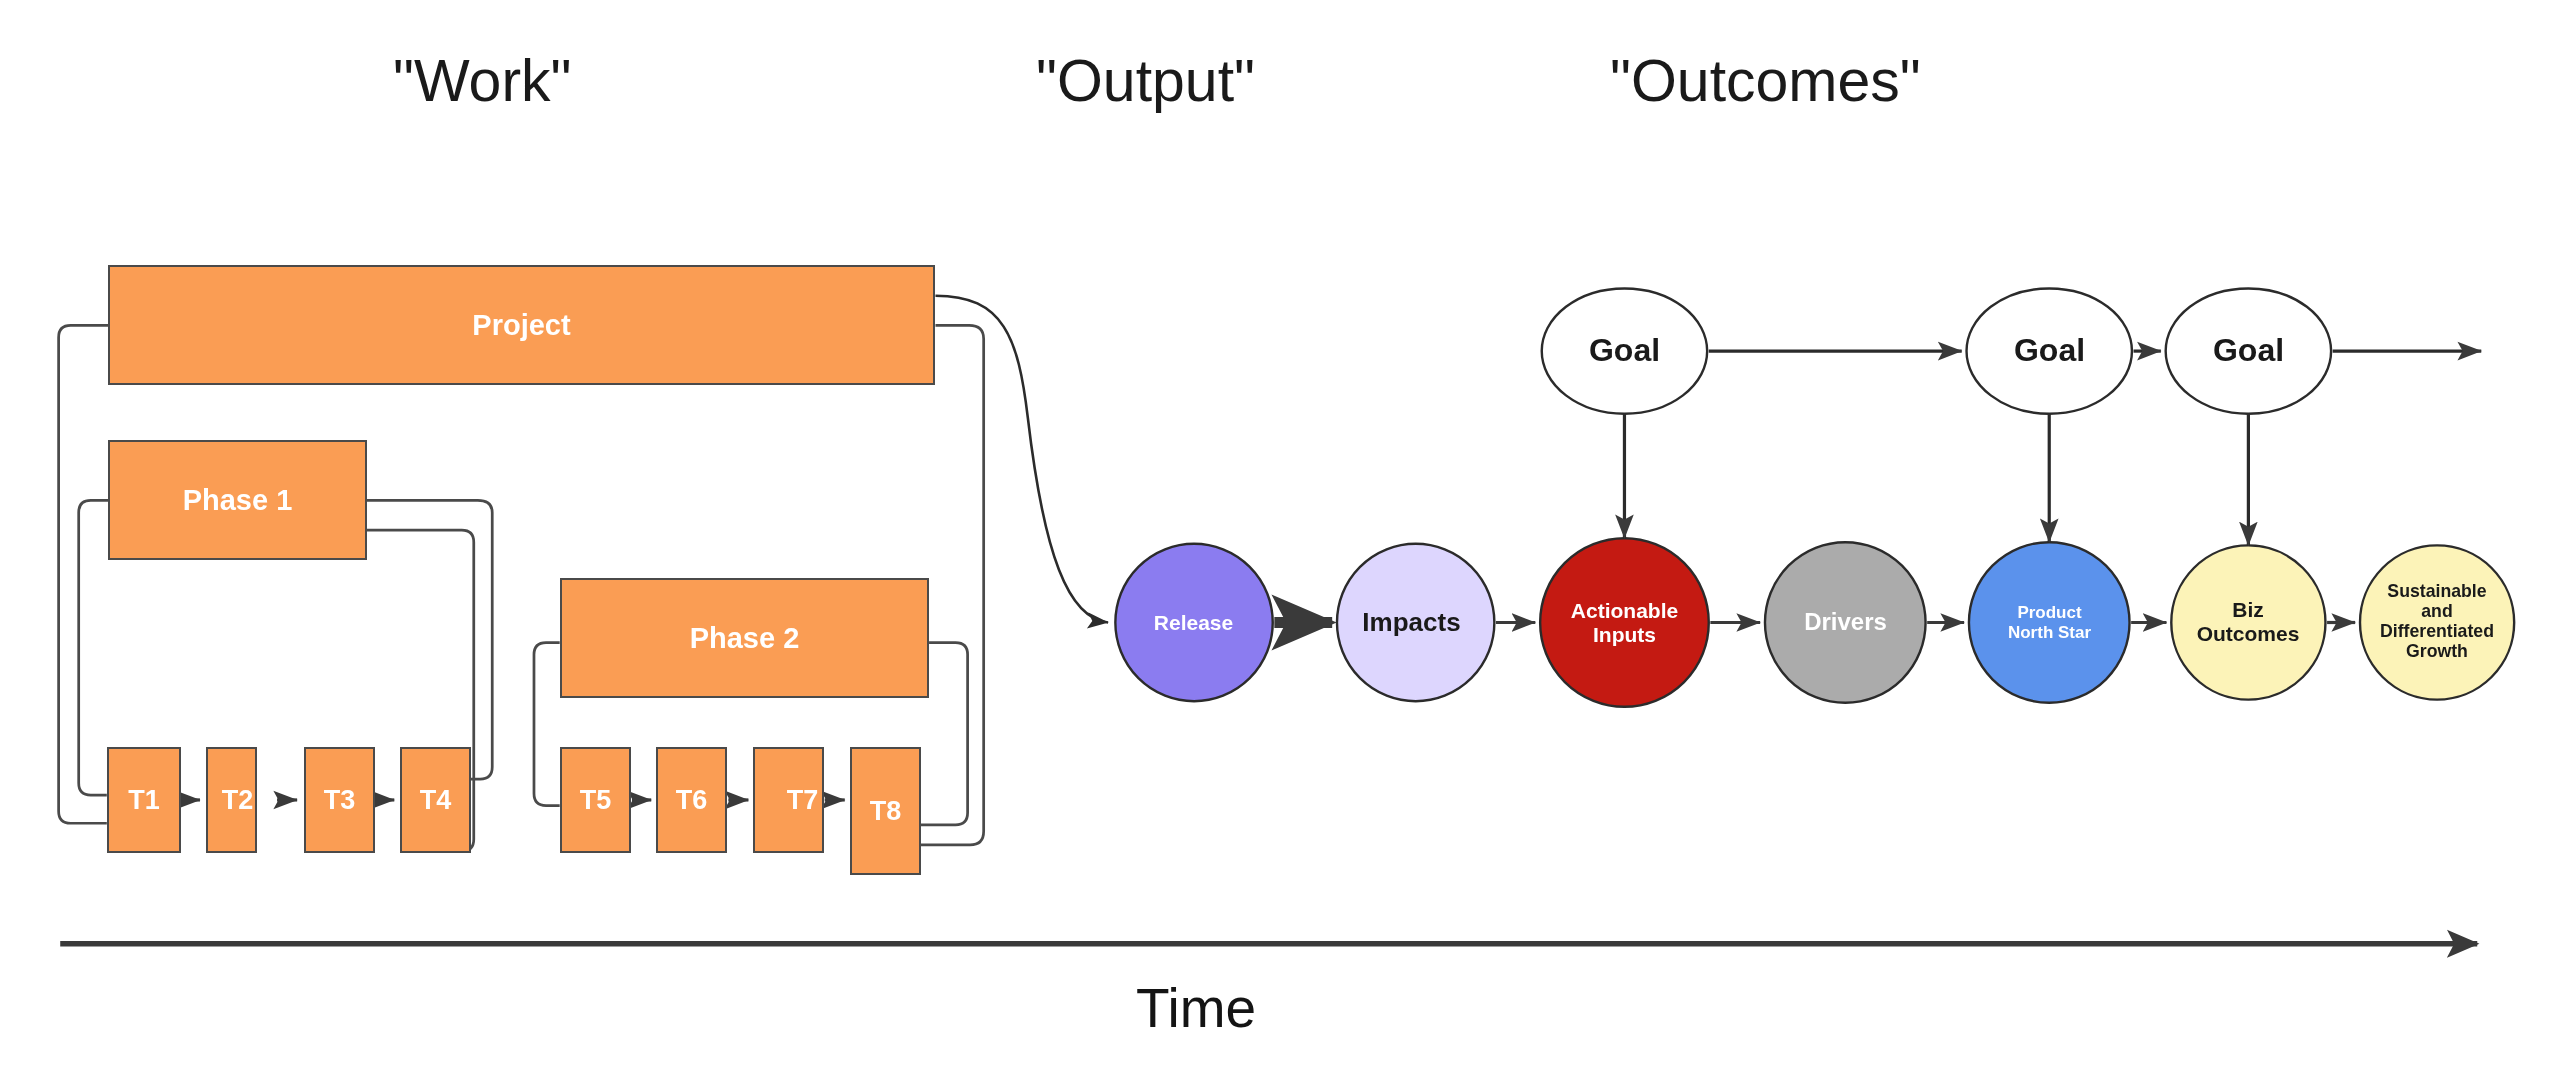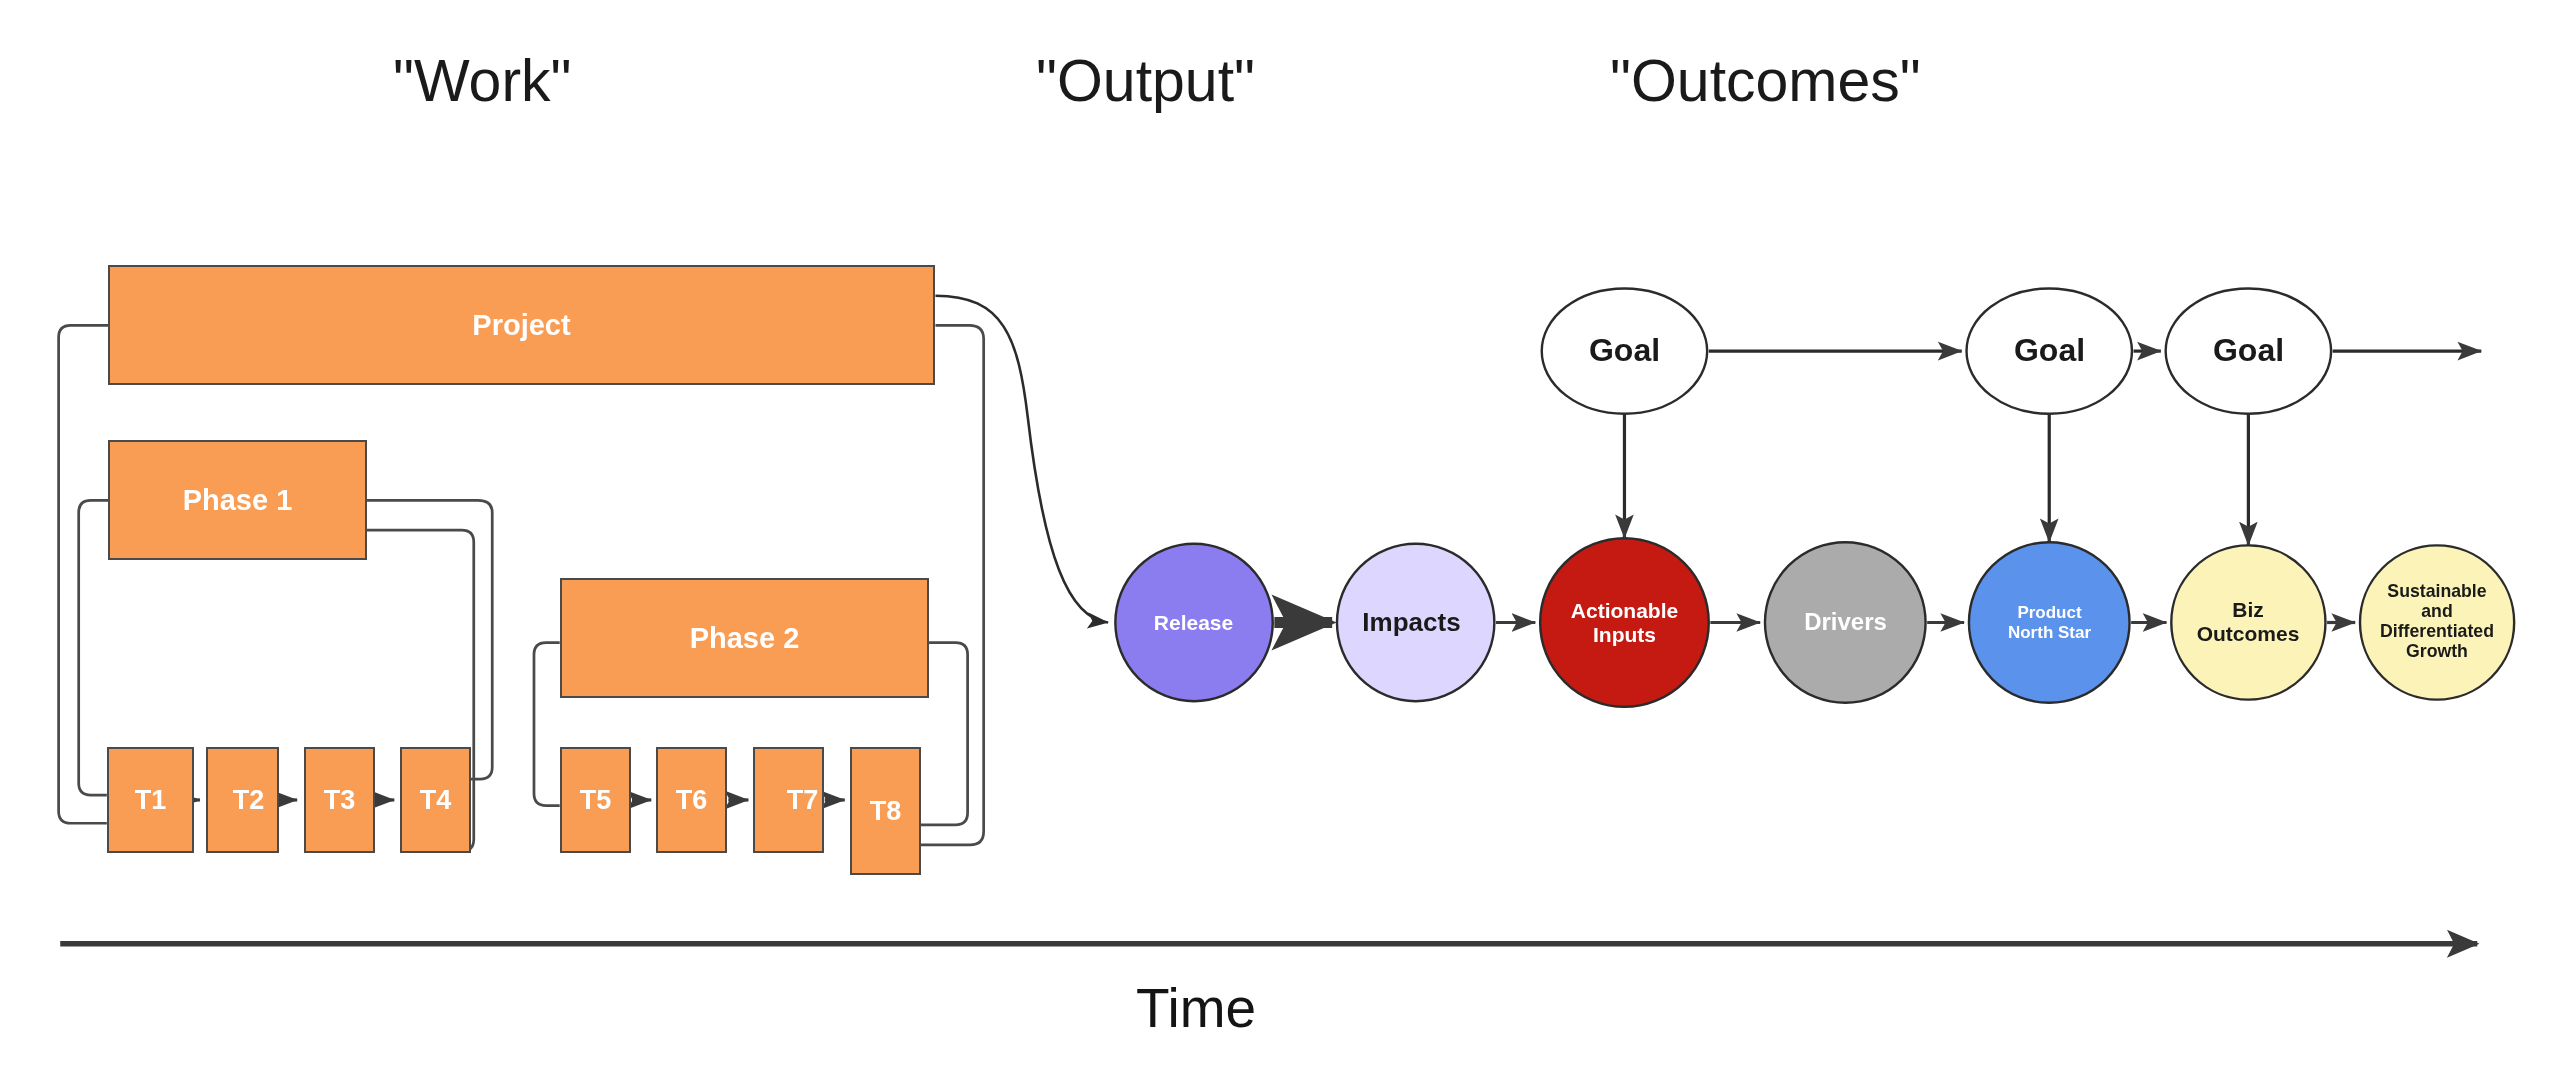--- a/index.html
+++ b/index.html
@@ -100,22 +100,22 @@
   <div id="headers-layer">
       <div class="hdr" style="left: 393px; top: 47px;">"Work"</div>
       <div class="hdr" style="left: 1036px; top: 47px;">"Output"</div>
       <div class="hdr" style="left: 1610px; top: 47px;">"Outcomes"</div>
     </div>
 
   <div id="work-layer">
       <div class="boxlabel" style="left: 108px; top: 265px; width: 827px; height: 120px; background: rgb(250, 157, 84); border: 2.4px solid rgb(74, 74, 74); box-sizing: border-box; font-size: 29px;">Project</div>
       <div class="boxlabel" style="left: 108px; top: 440px; width: 259px; height: 120px; background: rgb(250, 157, 84); border: 2.4px solid rgb(74, 74, 74); box-sizing: border-box; font-size: 29px;">Phase 1</div>
       <div class="boxlabel" style="left: 560px; top: 578px; width: 369px; height: 120px; background: rgb(250, 157, 84); border: 2.4px solid rgb(74, 74, 74); box-sizing: border-box; font-size: 29px;">Phase 2</div>
-      <div class="boxlabel" style="left: 107px; top: 747px; width: 87px; height: 106px; background: rgb(250, 157, 84); border: 2.4px solid rgb(74, 74, 74); box-sizing: border-box; font-size: 27px;">T1</div>
-      <div class="boxlabel" style="left: 206px; top: 747px; width: 73px; height: 106px; background: rgb(250, 157, 84); border: 2.4px solid rgb(74, 74, 74); box-sizing: border-box; font-size: 27px; padding-left: 12px;">T2</div>
+      <div class="boxlabel" style="left: 107px; top: 747px; width: 74px; height: 106px; background: rgb(250, 157, 84); border: 2.4px solid rgb(74, 74, 74); box-sizing: border-box; font-size: 27px;">T1</div>
+      <div class="boxlabel" style="left: 206px; top: 747px; width: 51px; height: 106px; background: rgb(250, 157, 84); border: 2.4px solid rgb(74, 74, 74); box-sizing: border-box; font-size: 27px; padding-left: 12px;">T2</div>
       <div class="boxlabel" style="left: 304px; top: 747px; width: 71px; height: 106px; background: rgb(250, 157, 84); border: 2.4px solid rgb(74, 74, 74); box-sizing: border-box; font-size: 27px;">T3</div>
       <div class="boxlabel" style="left: 400px; top: 747px; width: 71px; height: 106px; background: rgb(250, 157, 84); border: 2.4px solid rgb(74, 74, 74); box-sizing: border-box; font-size: 27px;">T4</div>
       <div class="boxlabel" style="left: 560px; top: 747px; width: 71px; height: 106px; background: rgb(250, 157, 84); border: 2.4px solid rgb(74, 74, 74); box-sizing: border-box; font-size: 27px;">T5</div>
       <div class="boxlabel" style="left: 656px; top: 747px; width: 71px; height: 106px; background: rgb(250, 157, 84); border: 2.4px solid rgb(74, 74, 74); box-sizing: border-box; font-size: 27px;">T6</div>
       <div class="boxlabel" style="left: 753px; top: 747px; width: 71px; height: 106px; background: rgb(250, 157, 84); border: 2.4px solid rgb(74, 74, 74); box-sizing: border-box; font-size: 27px; padding-left: 28px;">T7</div>
       <div class="boxlabel" style="left: 850px; top: 747px; width: 71px; height: 128px; background: rgb(250, 157, 84); border: 2.4px solid rgb(74, 74, 74); box-sizing: border-box; font-size: 27px;">T8</div>
     </div>
 
   <div id="labels-layer">
       <div class="circlelabel" style="left: 1111px; top: 544px; width: 165px; height: 157px; color: rgb(255, 255, 255); font-size: 21px; white-space: pre-line;">Release</div>

